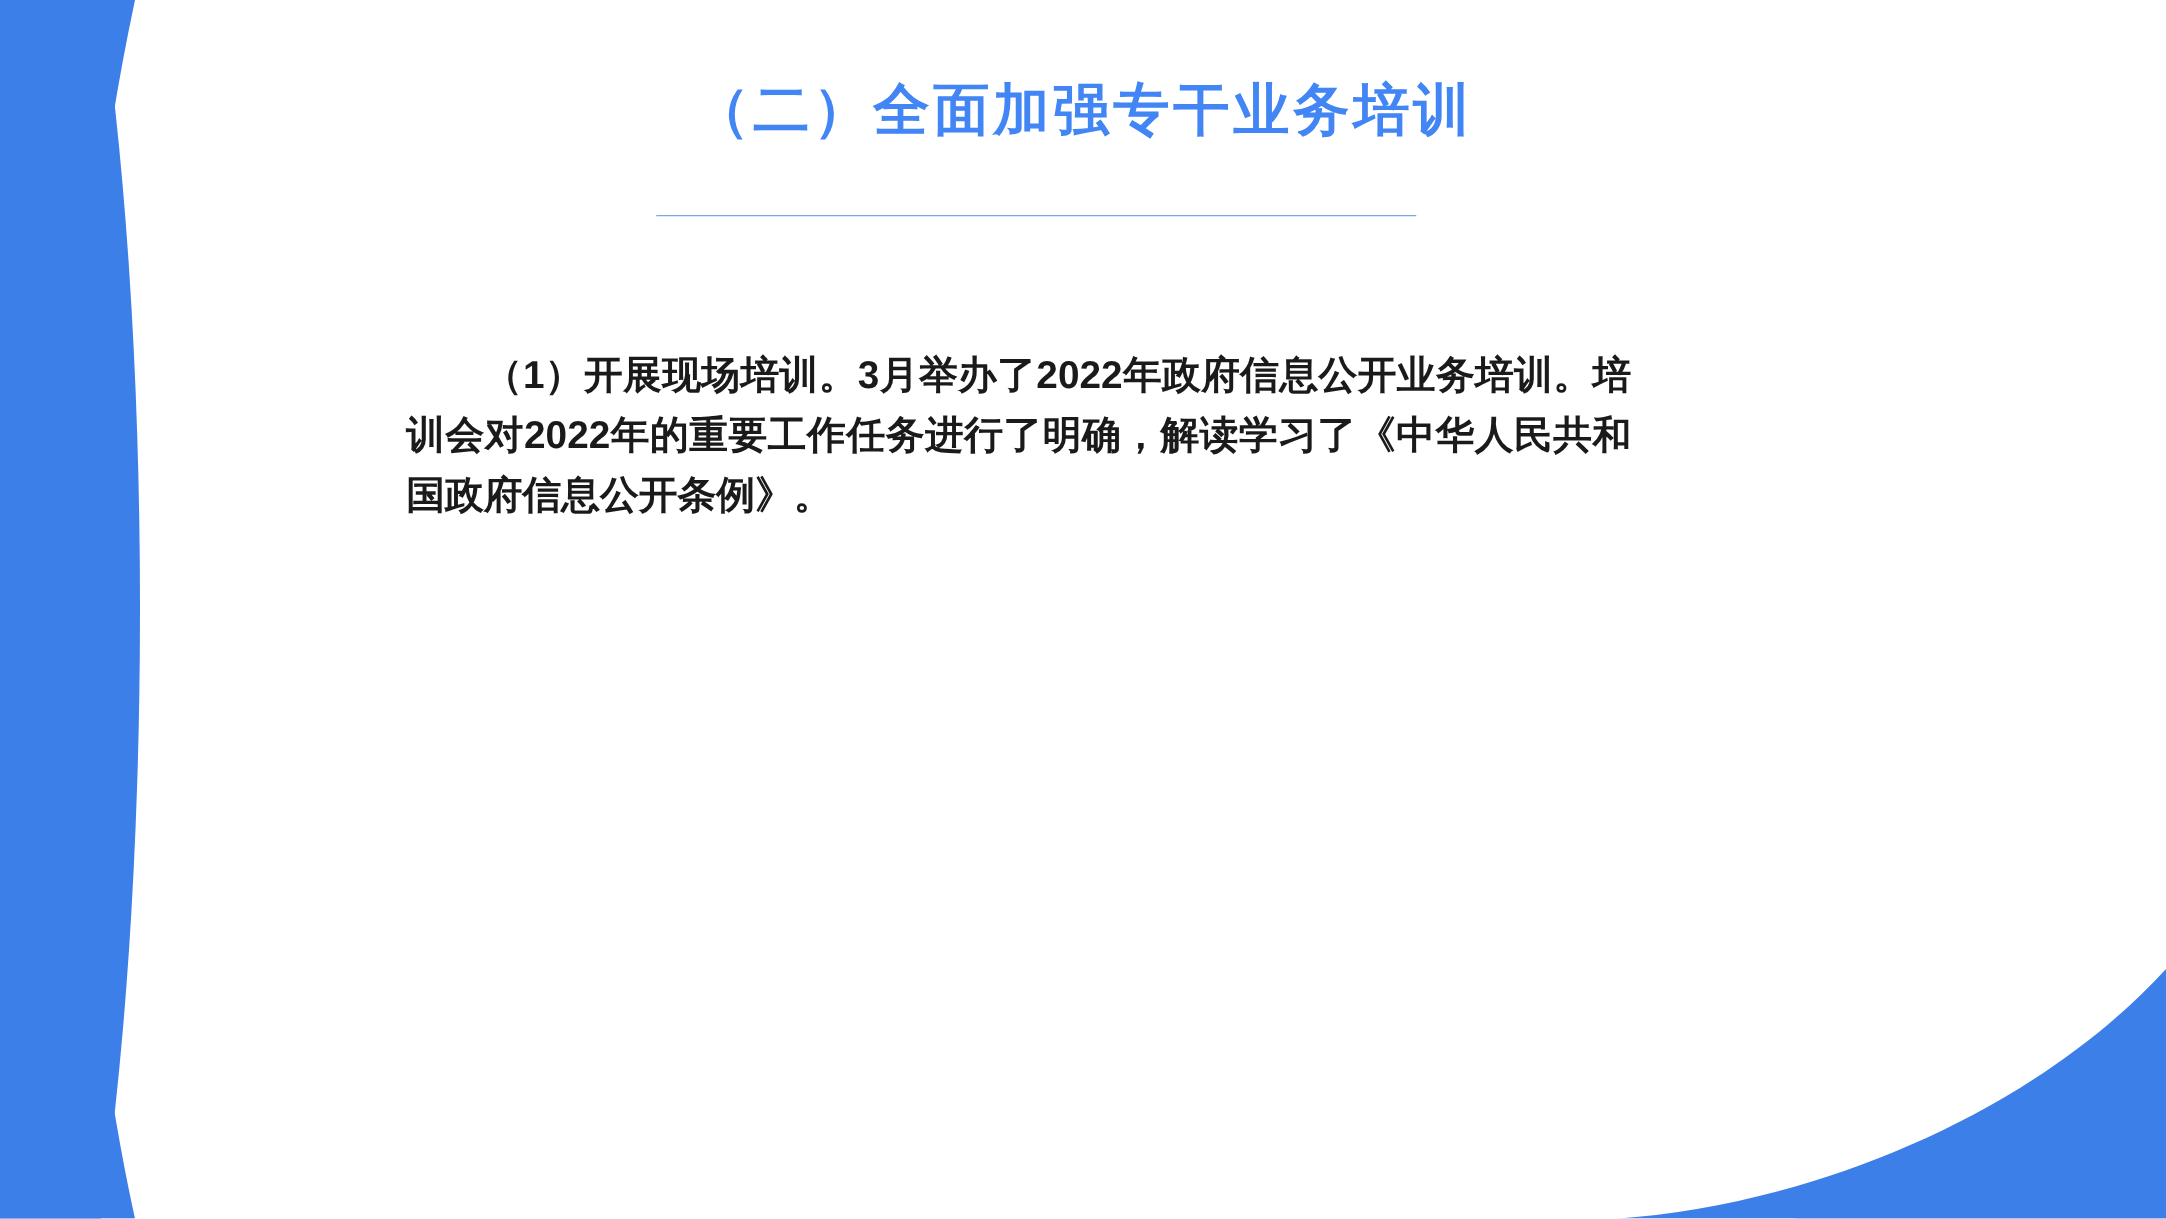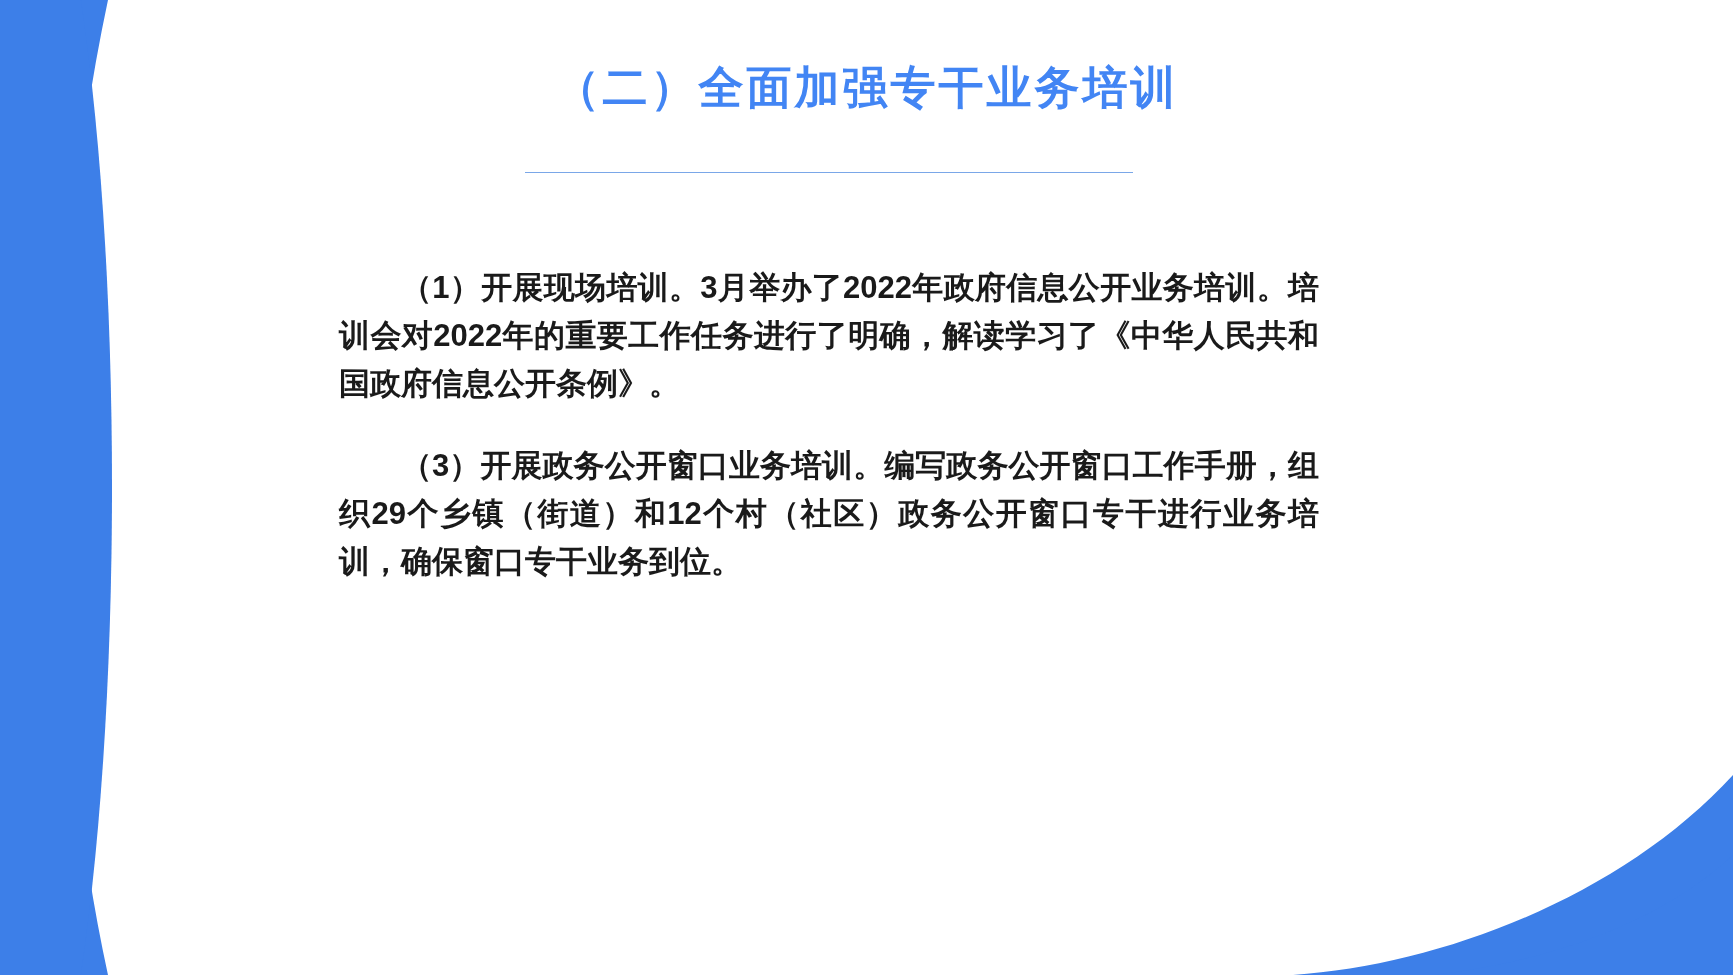--- a/index.html
+++ b/index.html
@@ -77,29 +77,28 @@
     top: 172px;
     width: 608px;
     height: 0;
     border-top: 1px solid #7aa7e8;
   }
 
   
   .body-block {
     position: absolute;
     left: 325px;
-    top: 264px;
+    top: 276px;
     width: 980px;
     color: #1a1a1a;
     font-size: 31px;
     line-height: 1.55;
     font-weight: bold;
     text-align: justify;
     text-justify: inter-ideograph;
-    margin-left: 14px;
   }
   .para {
     margin: 0 0 34px 0;
     text-indent: 2em;
   }
   .para:last-child {
     margin-bottom: 0;
   }
 </style>
 </head>
@@ -110,16 +109,15 @@
   <div class="deco-left"></div>
   <div class="deco-left-inner"></div>
   <div class="deco-bottom-right"></div>
   <div class="deco-bottom-right-2"></div>
 
   <div class="title">（二）全面加强专干业务培训</div>
   <div class="title-rule"></div>
 
   <div class="body-block">
     <p class="para">（1）开展现场培训。3月举办了2022年政府信息公开业务培训。培训会对2022年的重要工作任务进行了明确，解读学习了《中华人民共和国政府信息公开条例》。</p>
-    <p class="para">（3）开展政务公开窗口业务培训。编写政务公开窗口工作手册，组织29个乡镇（街道）和12个村（社区）政务公开窗口专干进行业务培训，确保窗口专干业务到位。</p>
   </div>
 
 </div>
 
 </body></html>

